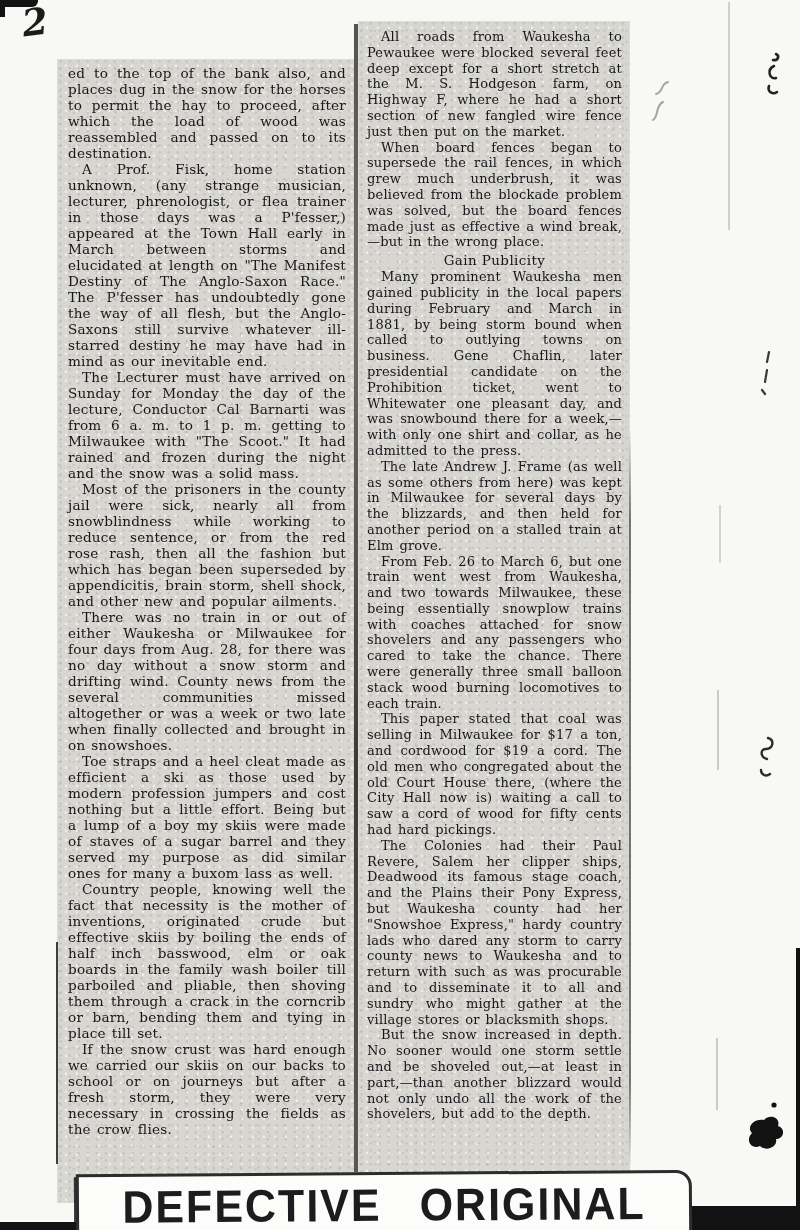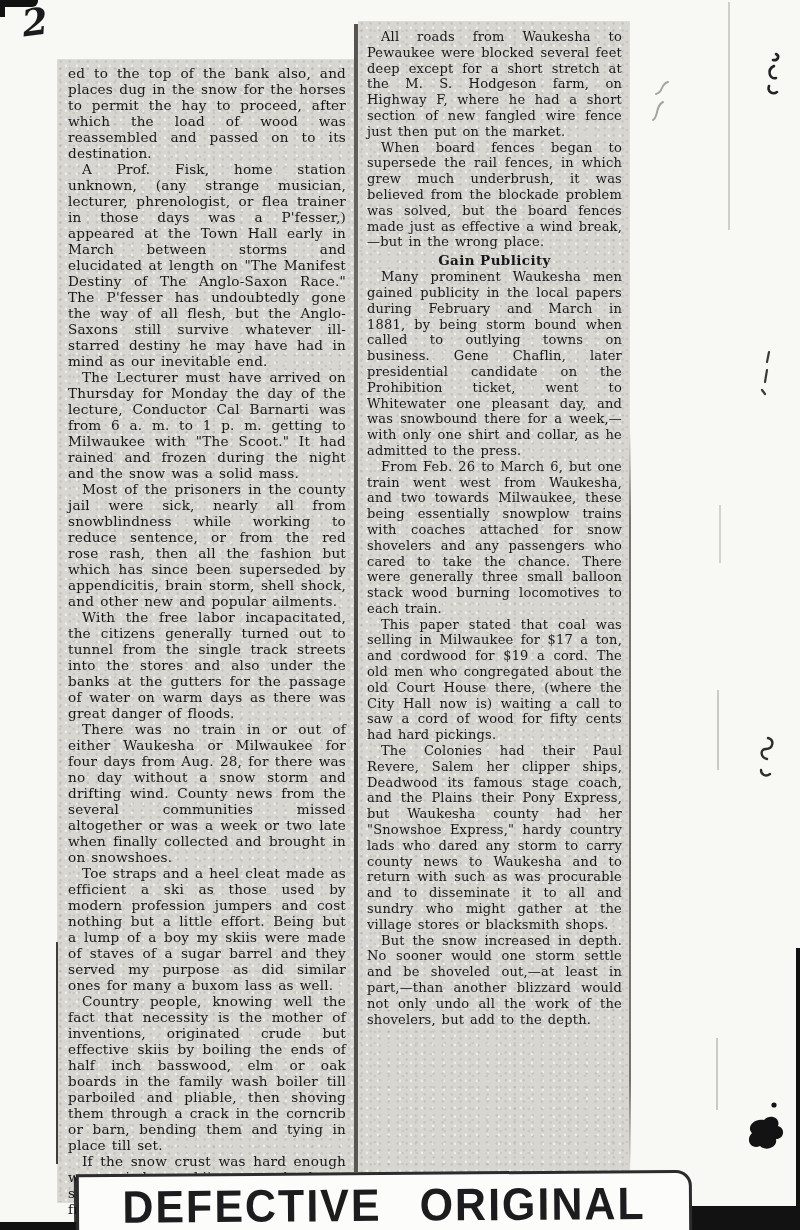--- a/index.html
+++ b/index.html
@@ -24,21 +24,21 @@
 
   .paras p {
     margin:0; text-indent:14px; text-align:justify;
     color:#17161a; word-spacing:1.5px; letter-spacing:0.2px;
   }
   .clip.left  .paras p { font-size:13.6px; line-height:16px; }
   .clip.right .paras p { font-size:13px;   line-height:15.8px; }
   .clip.left  .paras p:first-child { text-indent:0; }
   .subhead {
     margin:2px 0 1px 0; text-align:center;
-    font-size:13.5px; font-weight:bold; color:#17161a; letter-spacing:0.4px;
+    font-size:13.5px; font-weight:normal; color:#17161a; letter-spacing:0.4px;
   }
 
   
   .col-rule {
     position:absolute; left:354px; top:24px; width:4px; height:1148px;
     background:linear-gradient(#55534e, #6e6c66 25%, #3c3a36 65%, #5a5853);
   }
   .edge-left  { position:absolute; left:56px;  top:942px; width:2px; height:222px; background:#403e3a; }
   .edge-right {
     position:absolute; left:629px; top:430px; width:2px; height:740px;
@@ -91,42 +91,42 @@
   <div class="scratch s2"></div>
   <div class="scratch s3"></div>
   <div class="scratch s4"></div>
 
   <div class="hand-2">2</div>
 
   <div class="clip left">
     <div class="paras">
         <p>ed to the top of the bank also, and places dug in the snow for the horses to permit the hay to proceed, after which the load of wood was reassembled and passed on to its destination.</p>
         <p>A Prof. Fisk, home station unknown, (any strange musician, lecturer, phrenologist, or flea trainer in those days was a P'fesser,) appeared at the Town Hall early in March between storms and elucidated at length on "The Manifest Destiny of The Anglo-Saxon Race." The P'fesser has undoubtedly gone the way of all flesh, but the Anglo-Saxons still survive whatever ill-starred destiny he may have had in mind as our inevitable end.</p>
-        <p>The Lecturer must have arrived on Thursday for Monday the day of the lecture, Conductor Cal Barnarti was from 6 a. m. to 1 p. m. getting to Milwaukee with "The Scoot." It had rained and frozen during the night and the snow was a solid mass.</p>
-        <p>Most of the prisoners in the county jail were sick, nearly all from snowblindness while working to reduce sentence, or from the red rose rash, then all the fashion but which has since been superseded by appendicitis, brain storm, shell shock, and other new and popular ailments.</p>
-        <p>With the free labor incapacitated, the citizens generally turned out to tunnel from the single track streets into the stores and also under the banks at the gutters for the passage of water on warm days as there was great danger of floods.</p>
+        <p>The Lecturer must have arrived on Sunday for Monday the day of the lecture, Conductor Cal Barnarti was from 6 a. m. to 1 p. m. getting to Milwaukee with "The Scoot." It had rained and frozen during the night and the snow was a solid mass.</p>
+        <p>Most of the prisoners in the county jail were sick, nearly all from snowblindness while working to reduce sentence, or from the red rose rash, then all the fashion but which has began been superseded by appendicitis, brain storm, shell shock, and other new and popular ailments.</p>
         <p>There was no train in or out of either Waukesha or Milwaukee for four days from Aug. 28, for there was no day without a snow storm and drifting wind. County news from the several communities missed altogether or was a week or two late when finally collected and brought in on snowshoes.</p>
         <p>Toe straps and a heel cleat made as efficient a ski as those used by modern profession jumpers and cost nothing but a little effort. Being but a lump of a boy my skiis were made of staves of a sugar barrel and they served my purpose as did similar ones for many a buxom lass as well.</p>
         <p>Country people, knowing well the fact that necessity is the mother of inventions, originated crude but effective skiis by boiling the ends of half inch basswood, elm or oak boards in the family wash boiler till parboiled and pliable, then shoving them through a crack in the corncrib or barn, bending them and tying in place till set.</p>
         <p>If the snow crust was hard enough we carried our skiis on our backs to school or on journeys but after a fresh storm, they were very necessary in crossing the fields as the crow flies.</p>
       </div>
   </div>
 
   <div class="col-rule"></div>
   <div class="edge-left"></div>
   <div class="edge-right"></div>
 
   <div class="clip right">
     <div class="paras">
         <p>All roads from Waukesha to Pewaukee were blocked several feet deep except for a short stretch at the M. S. Hodgeson farm, on Highway F, where he had a short section of new fangled wire fence just then put on the market.</p>
         <p>When board fences began to supersede the rail fences, in which grew much underbrush, it was believed from the blockade problem was solved, but the board fences made just as effective a wind break,—but in the wrong place.</p>
       </div>
     <h3 class="subhead">Gain Publicity</h3>
     <div class="paras">
         <p>Many prominent Waukesha men gained publicity in the local papers during February and March in 1881, by being storm bound when called to outlying towns on business. Gene Chaflin, later presidential candidate on the Prohibition ticket, went to Whitewater one pleasant day, and was snowbound there for a week,—with only one shirt and collar, as he admitted to the press.</p>
+        <p>The late Andrew J. Frame (as well as some others from here) was kept in Milwaukee for several days by the blizzards, and then held for another period on a stalled train at Elm grove.</p>
         <p>From Feb. 26 to March 6, but one train went west from Waukesha, and two towards Milwaukee, these being essentially snowplow trains with coaches attached for snow shovelers and any passengers who cared to take the chance. There were generally three small balloon stack wood burning locomotives to each train.</p>
         <p>This paper stated that coal was selling in Milwaukee for $17 a ton, and cordwood for $19 a cord. The old men who congregated about the old Court House there, (where the City Hall now is) waiting a call to saw a cord of wood for fifty cents had hard pickings.</p>
         <p>The Colonies had their Paul Revere, Salem her clipper ships, Deadwood its famous stage coach, and the Plains their Pony Express, but Waukesha county had her "Snowshoe Express," hardy country lads who dared any storm to carry county news to Waukesha and to return with such as was procurable and to disseminate it to all and sundry who might gather at the village stores or blacksmith shops.</p>
         <p>But the snow increased in depth. No sooner would one storm settle and be shoveled out,—at least in part,—than another blizzard would not only undo all the work of the shovelers, but add to the depth.</p>
       </div>
   </div>
 
   <svg class="mark" style="left:648px;top:76px" width="24" height="46" viewBox="0 0 24 46">
     <path d="M20 6 C12 8, 16 16, 8 18 M15 26 C7 30, 11 40, 5 44" stroke="#a4a39e" stroke-width="2" fill="none" stroke-linecap="round"></path>
   </svg>

